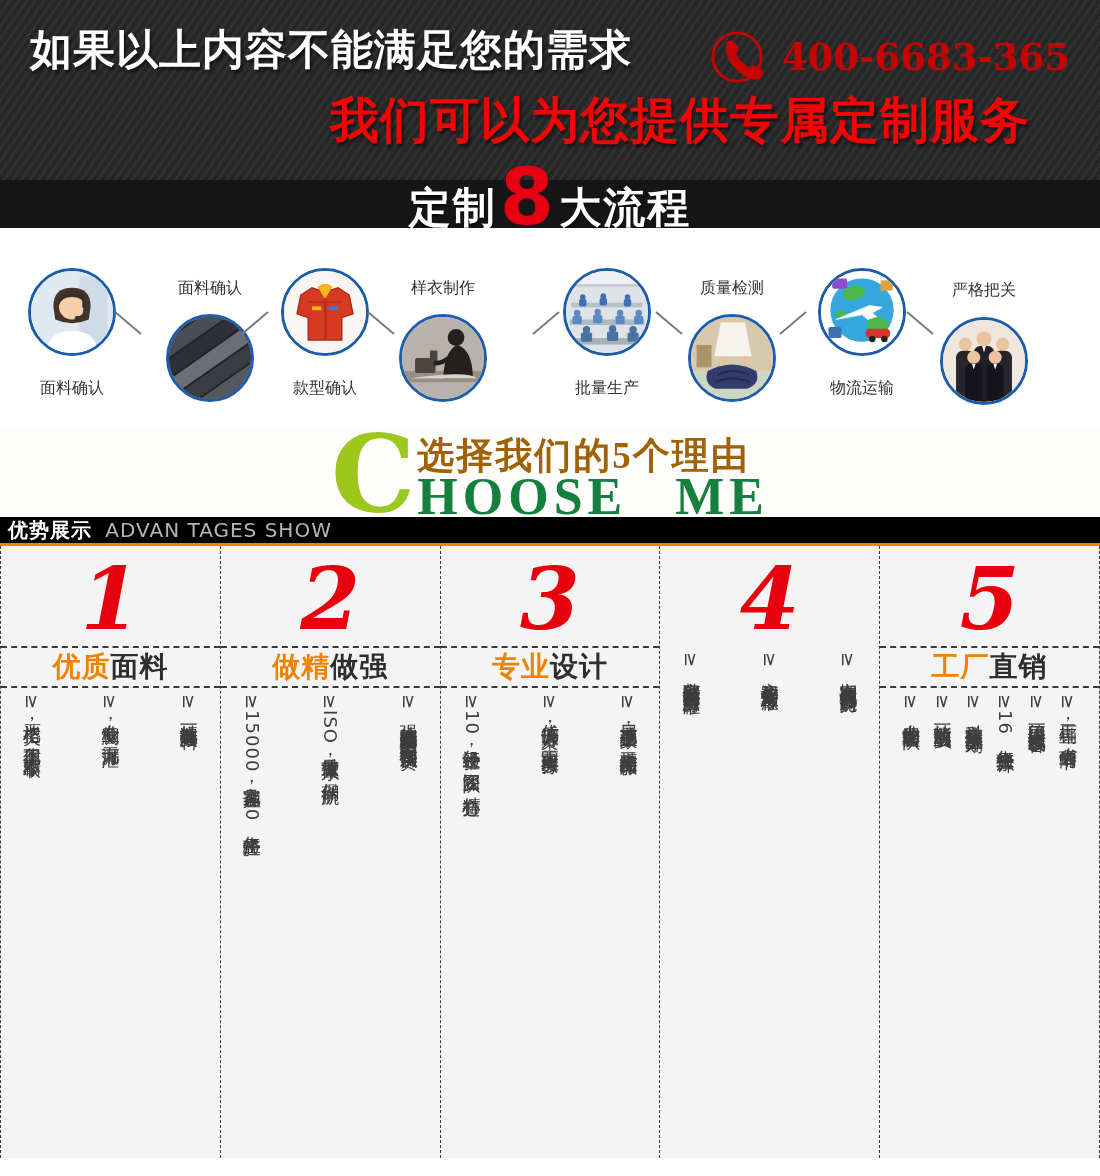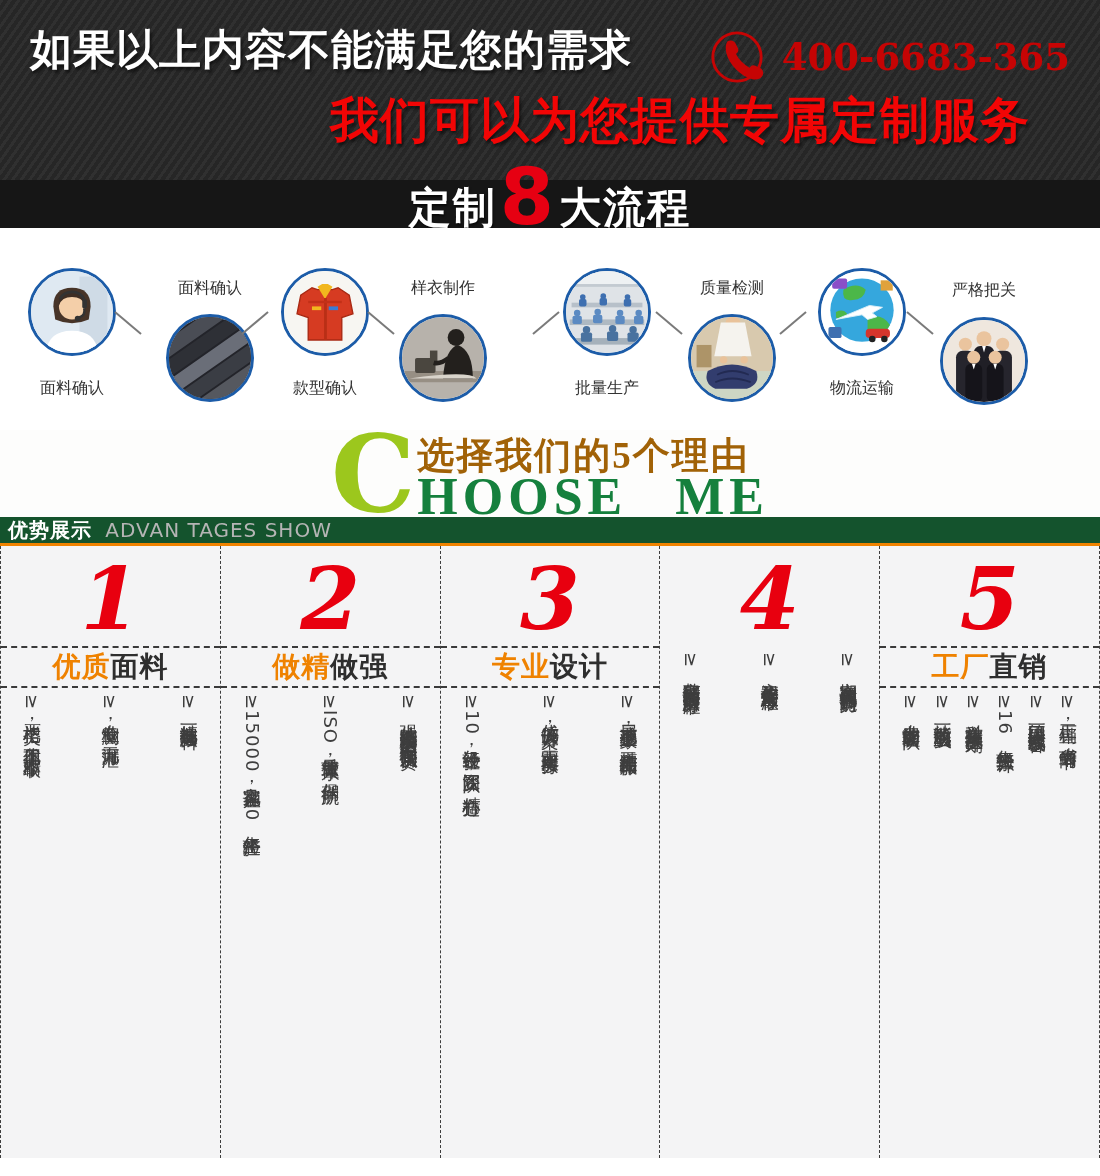--- a/index.html
+++ b/index.html
@@ -42,21 +42,21 @@
   .choose { height:87px; background:#fdfdfc; display:flex; justify-content:center; padding-top:3px; }
   .bigC { font-family:"DejaVu Serif", serif; font-size:106px; line-height:82px;
     font-weight:bold; color:#9cc71d; }
   .choose-right { margin-left:2px; }
   .choose-zh { font-family:Liberation Serif, serif; font-size:37px; font-weight:bold; color:#a16207;
     letter-spacing:2px; line-height:45px; white-space:nowrap; }
   .choose-en { font-family:Liberation Serif, serif; font-size:52px; font-weight:bold; color:#15803d;
     letter-spacing:5px; word-spacing:30px; line-height:38px; white-space:nowrap; }
 
   
-  .advbar { height:29px; background:#14532d; border-bottom:3px solid #ef8200;
+  .advbar { height:29px; background:#000000; border-bottom:3px solid #ef8200;
     line-height:26px; padding-left:8px; font-size:20px; white-space:nowrap; }
   .adv-zh { color:#fff; font-weight:bold; letter-spacing:1px; }
   .adv-en { color:#b5b5b5; margin-left:7px; letter-spacing:1px; }
 
   
   .panel-grid { display:flex; height:612px; background:#f4f4f5; border-left:1px dashed #3c3c3c; }
   .panel { flex:1; border-right:1px dashed #3c3c3c; display:flex; flex-direction:column; overflow:hidden; }
   .pnum { height:100px; text-align:center; font-family:"DejaVu Serif", serif; font-style:italic;
     font-weight:bold; font-size:86px; line-height:106px; color:#e8000f; }
   .phead { height:42px; line-height:38px; text-align:center; font-size:28px; font-weight:bold;

